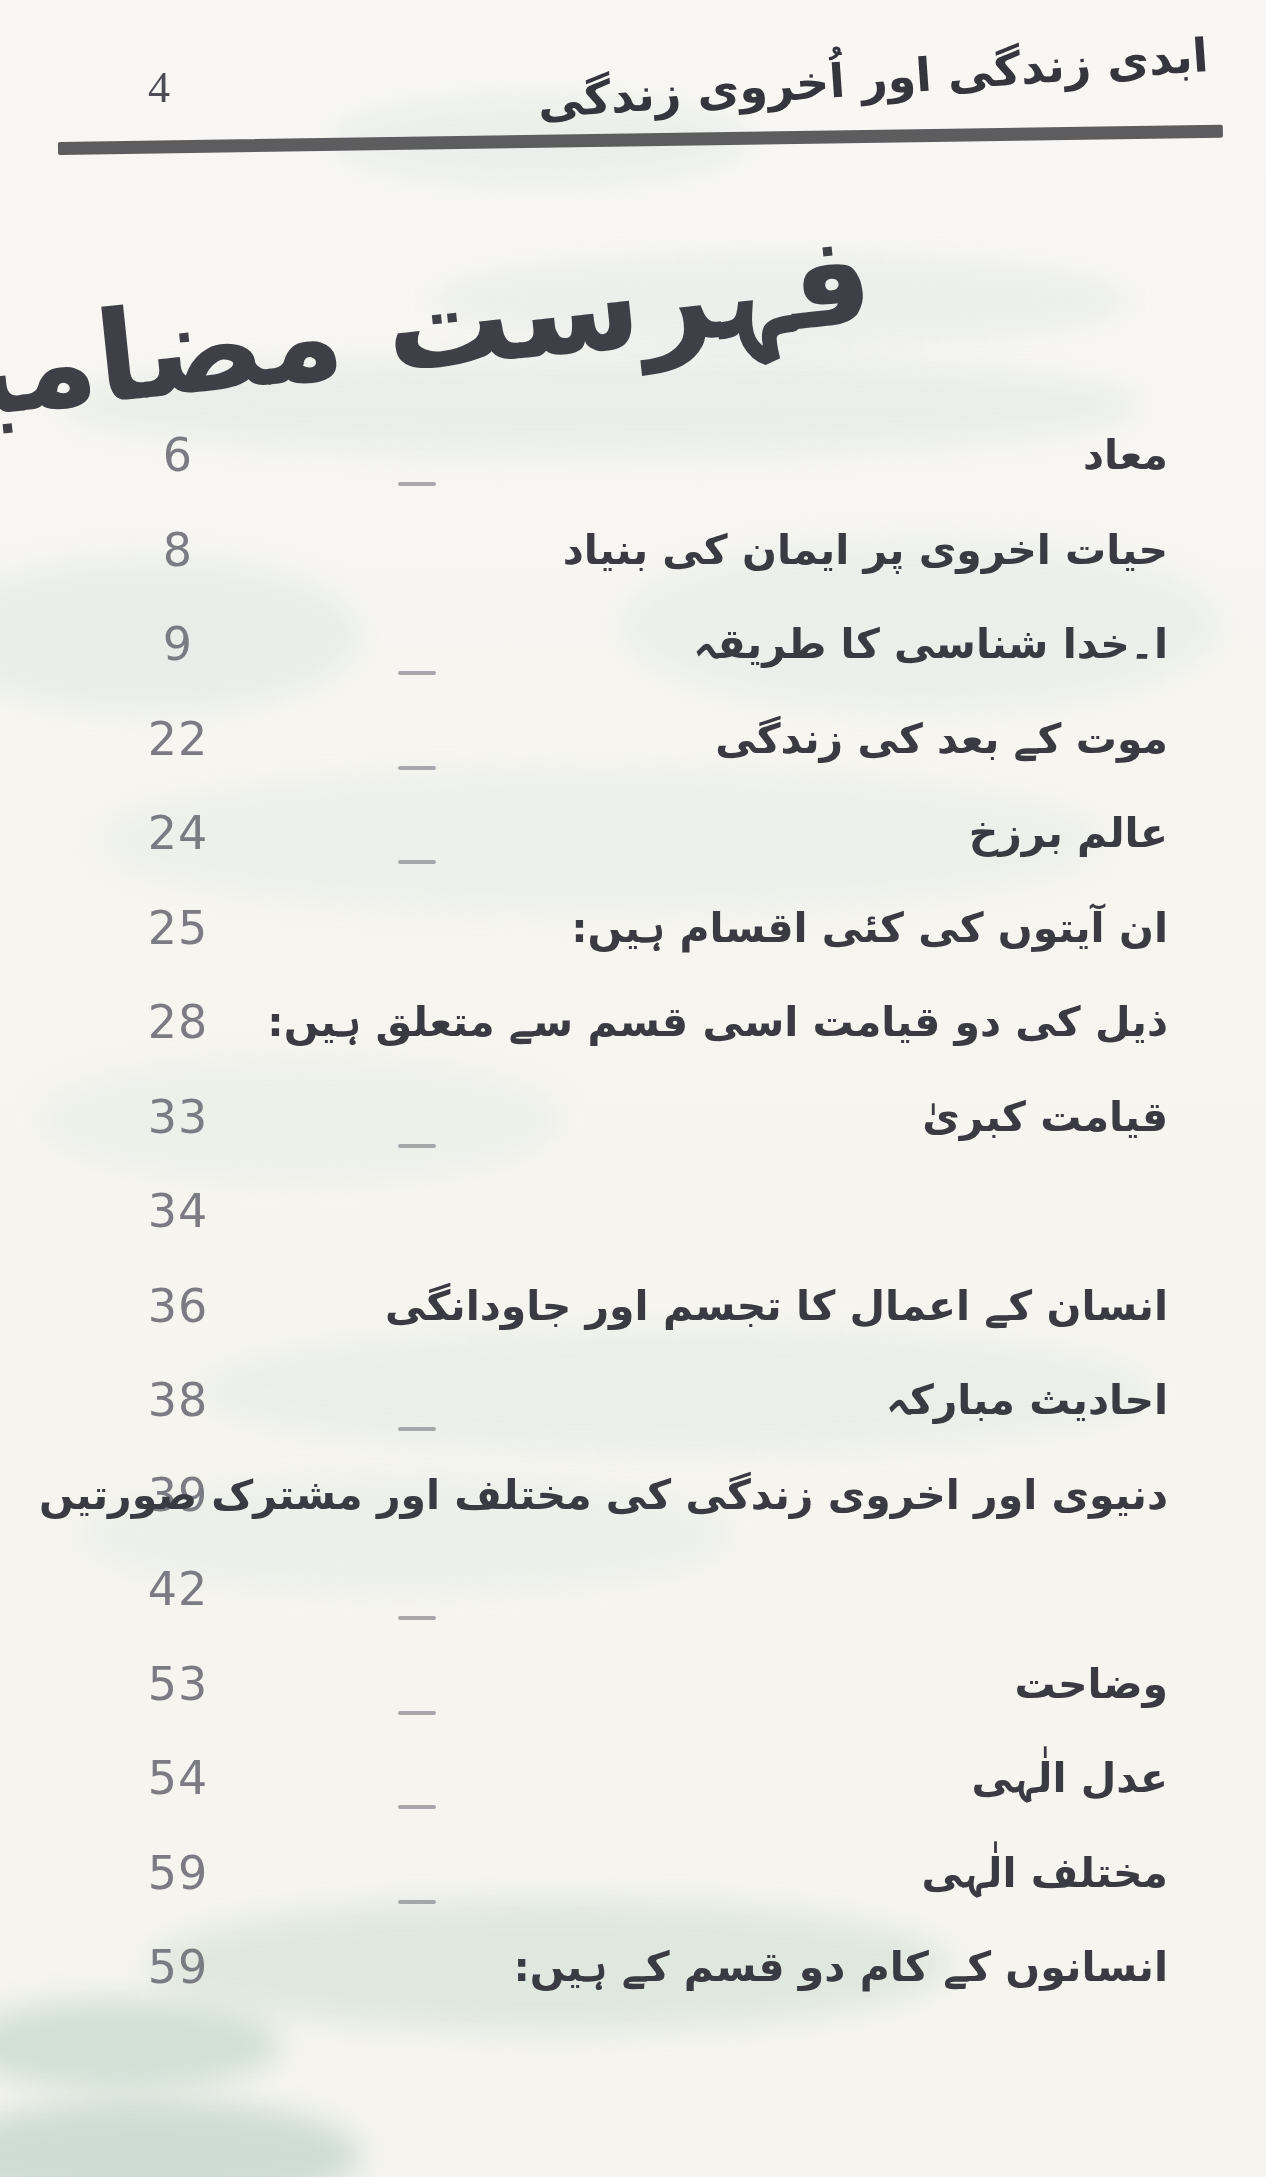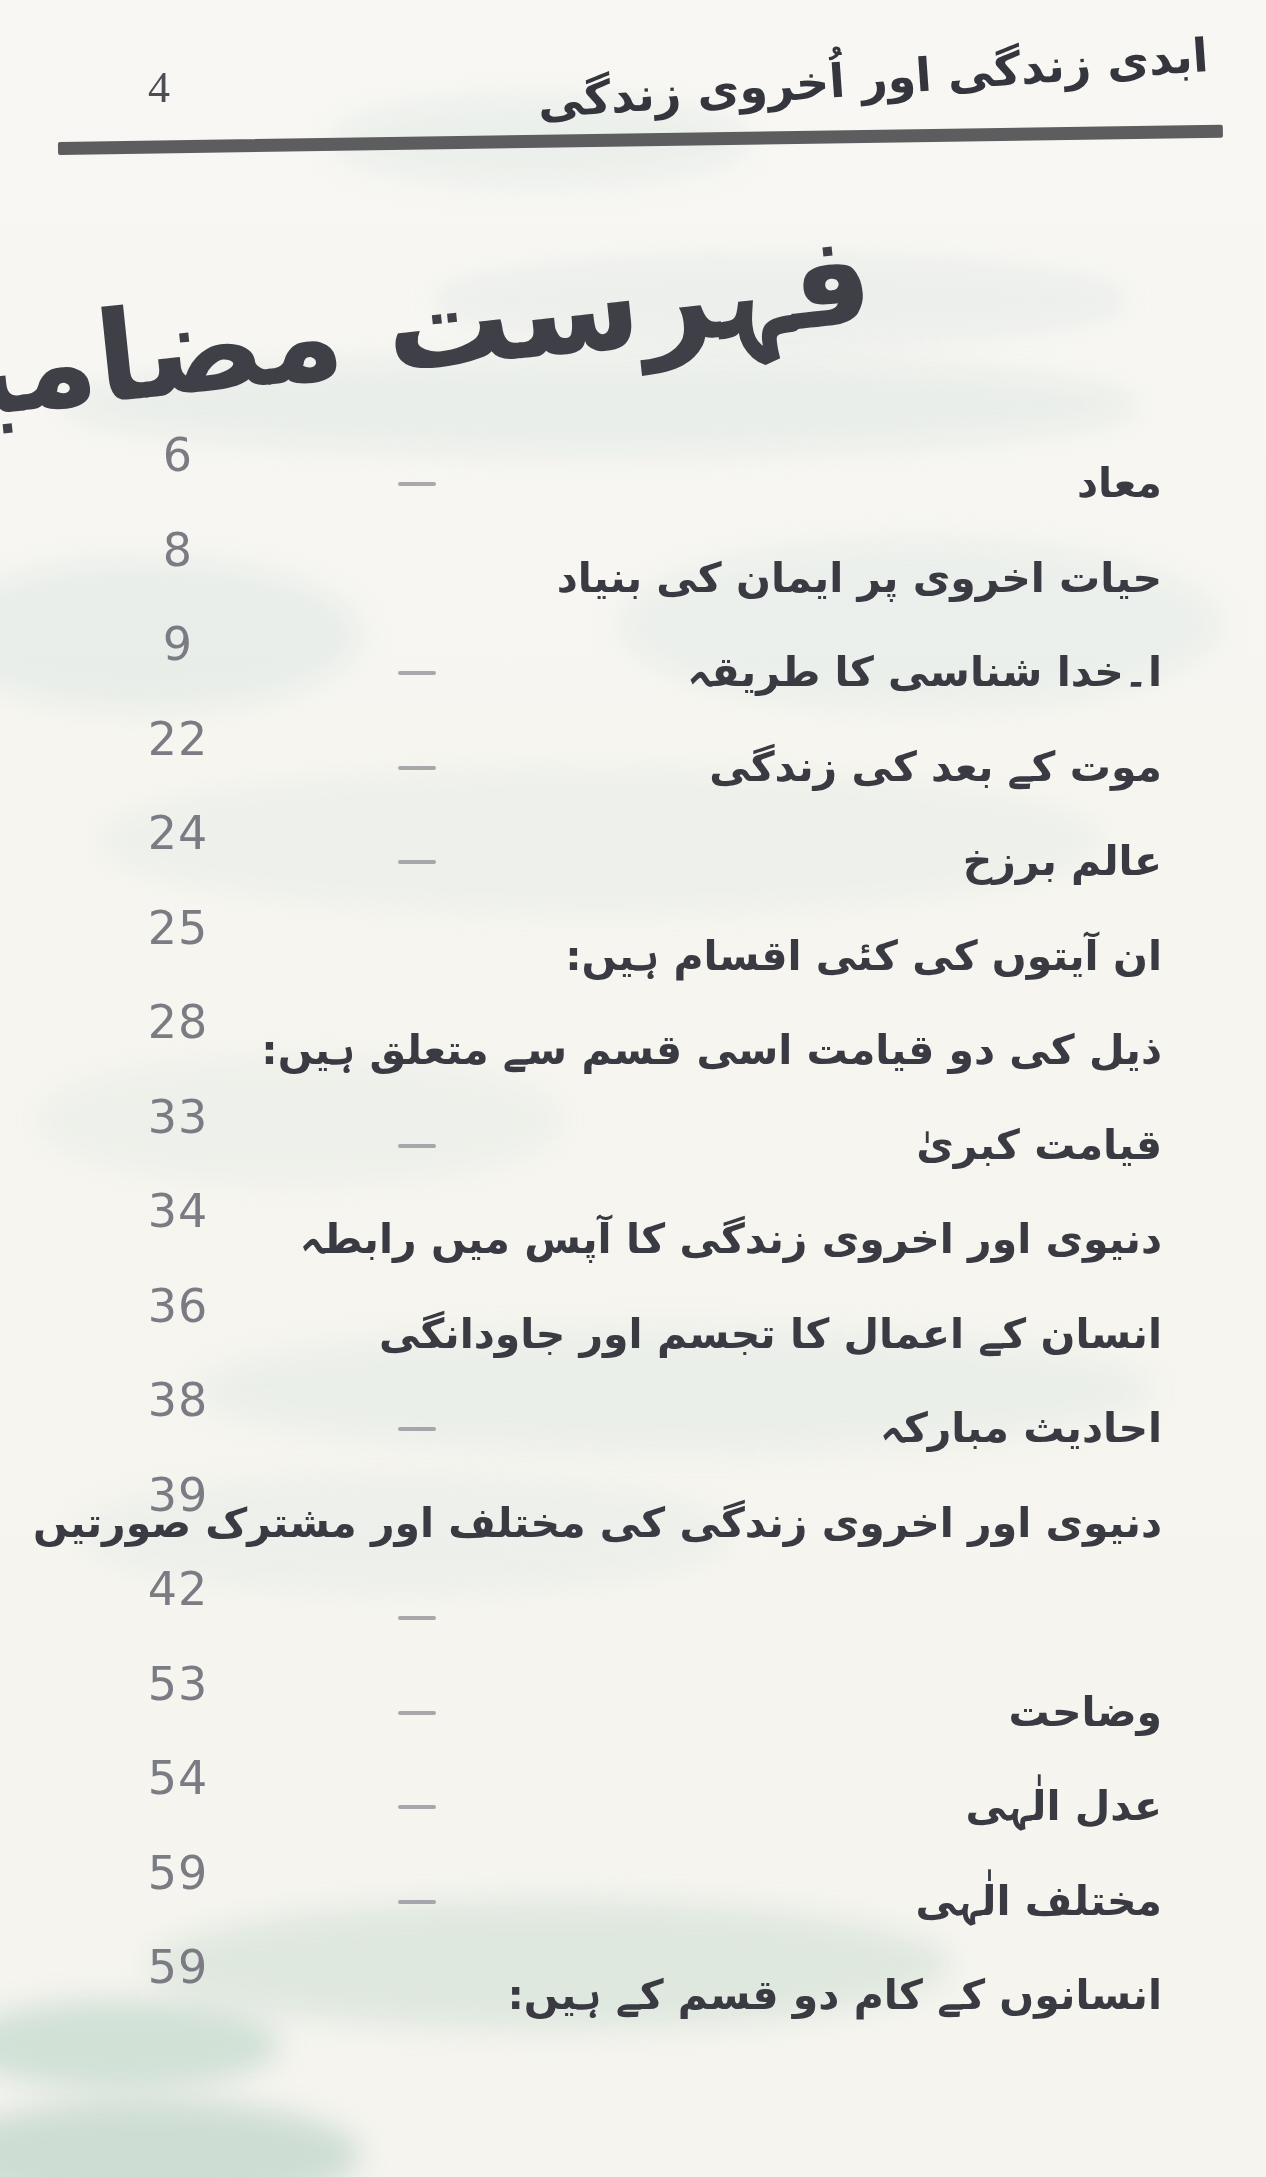--- a/index.html
+++ b/index.html
@@ -115,29 +115,28 @@
     left: 398px;
     top: 74px;
     width: 38px;
     height: 4px;
     background: #8d8d95;
     opacity: .75;
     border-radius: 2px;
   }
   .toc-entry-title {
     position: absolute;
-    right: 104px;
+    right: 98px;
     top: 50%;
     transform: translateY(-50%);
     direction: rtl;
     font-size: 41px;
     font-weight: bold;
     color: #3a3a42;
     white-space: nowrap;
-    margin-top: 28px;
   }
 </style>
 </head>
 <body>
 
 <div class="page">
 
   <div class="ghost g1"></div>
   <div class="ghost g2"></div>
   <div class="ghost g3"></div>
@@ -205,21 +204,20 @@
 
     <div class="toc-row">
       <div class="toc-num">33</div>
       <div class="toc-dash"></div>
       <div class="toc-entry-title" dir="rtl">قیامت کبریٰ</div>
     </div>
 
     <div class="toc-row">
       <div class="toc-num">34</div>
 
-      <div class="toc-entry-title" dir="rtl">دنیوی اور اخروی زندگی کا آپس میں رابطہ</div>
     </div>
 
     <div class="toc-row">
       <div class="toc-num">36</div>
 
       <div class="toc-entry-title" dir="rtl">انسان کے اعمال کا تجسم اور جاودانگی</div>
     </div>
 
     <div class="toc-row">
       <div class="toc-num">38</div>

